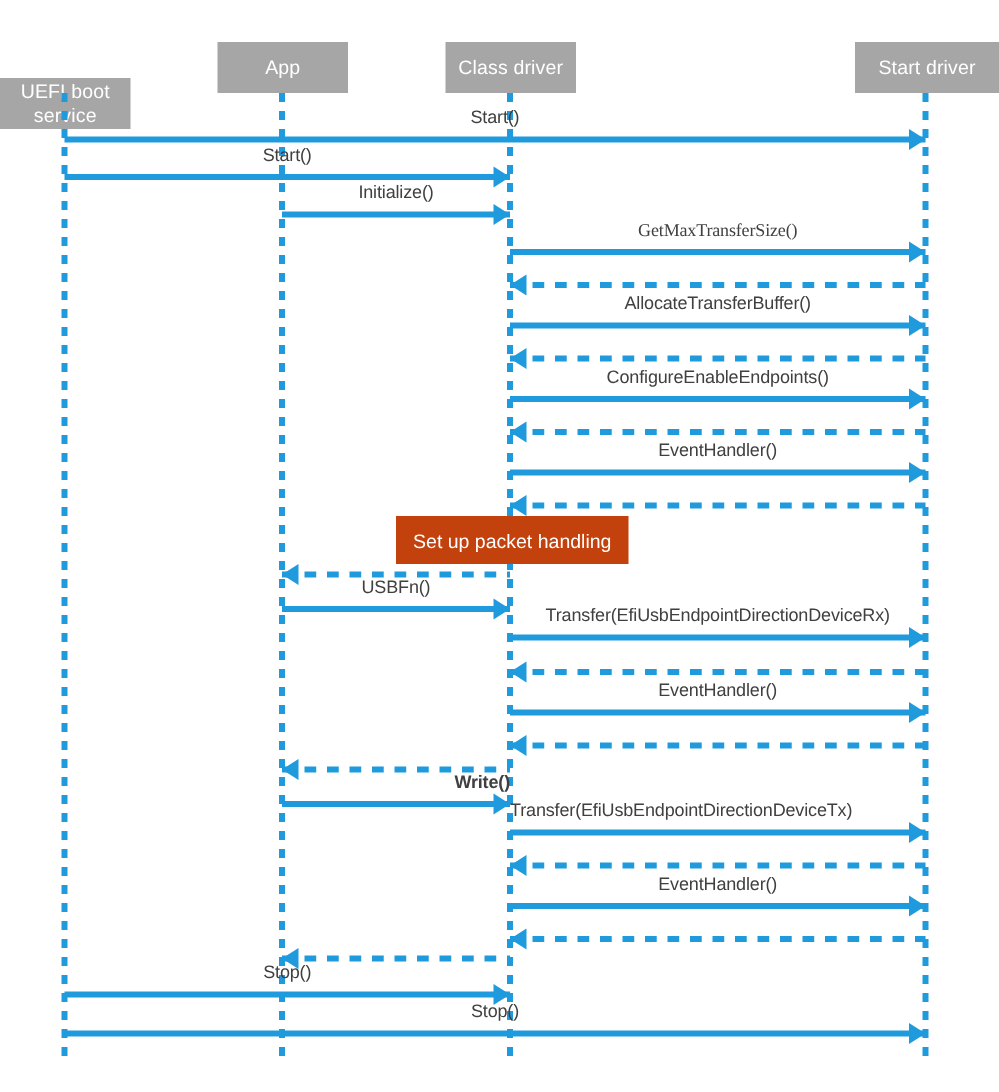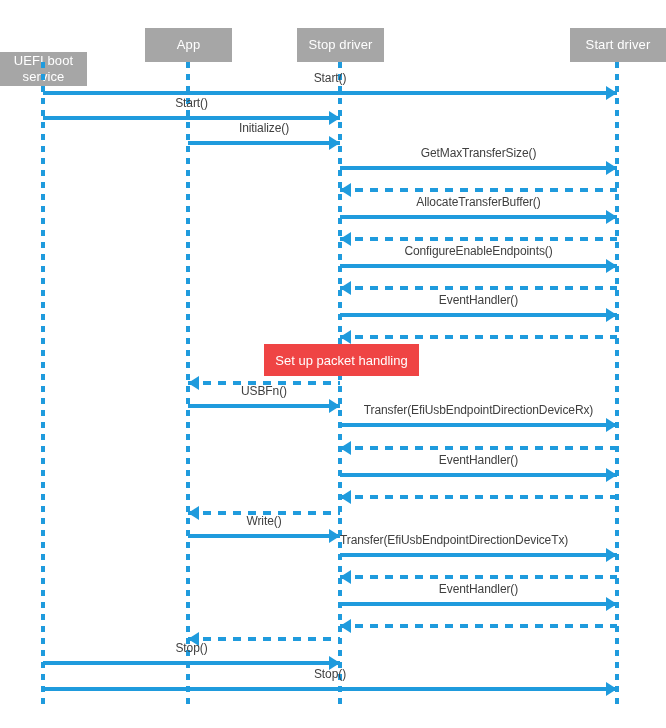--- a/index.html
+++ b/index.html
@@ -77,21 +77,21 @@
   .msg-label {
     position: absolute;
     font-size: 12px;
     color: #404040;
     white-space: nowrap;
     letter-spacing: -0.1px;
     line-height: 14px;
   }
   .note-box {
     position: absolute;
-    background: #ef4444;
+    background: #c2410c;
     color: #ffffff;
     display: flex;
     align-items: center;
     justify-content: center;
     font-size: 13px;
     box-sizing: border-box;
     padding: 2px 6px;
     white-space: nowrap;
   }
 </style>
@@ -100,21 +100,21 @@
 
 <div id="diagram-root">
   <div id="actors-layer">
       <div class="actor-box" style="left: 0px; top: 28px; width: 87px; height: 34px; margin-top: 24px;">
         <span>UEFI boot service</span>
       </div>
       <div class="actor-box" style="left: 145px; top: 28px; width: 87px; height: 34px;">
         <span>App</span>
       </div>
       <div class="actor-box" style="left: 297px; top: 28px; width: 87px; height: 34px;">
-        <span>Stop driver</span>
+        <span>Class driver</span>
       </div>
       <div class="actor-box" style="left: 570px; top: 28px; width: 96px; height: 34px;">
         <span>Start driver</span>
       </div>
     </div>
   <div id="lifelines-layer">
       <div class="lifeline" style="left: 41px; top: 62px; height: 643px;"></div>
       <div class="lifeline" style="left: 186px; top: 62px; height: 643px;"></div>
       <div class="lifeline" style="left: 338px; top: 62px; height: 643px;"></div>
       <div class="lifeline" style="left: 615px; top: 62px; height: 643px;"></div>
@@ -132,21 +132,21 @@
       <div class="msg-label" style="top: 96px; left: 43px; width: 297px; text-align: center;">Start()</div>
       <div class="msg" style="left: 188px; top: 135px; width: 152px;">
         <div class="msg-line solid" style="width: 152px;"></div>
         <div class="arrow-head right" style="left: 141px;"></div>
       </div>
       <div class="msg-label" style="top: 121px; left: 188px; width: 152px; text-align: center;">Initialize()</div>
       <div class="msg" style="left: 340px; top: 160px; width: 277px;">
         <div class="msg-line solid" style="width: 277px;"></div>
         <div class="arrow-head right" style="left: 266px;"></div>
       </div>
-      <div class="msg-label" style="top: 146px; left: 340px; width: 277px; text-align: center;">GetMaxTransferSize()</div>
+      <div class="msg-label" style="top: 146px; left: 340px; width: 277px; text-align: center; font-family: Liberation Serif, serif;">GetMaxTransferSize()</div>
       <div class="msg" style="left: 340px; top: 182px; width: 277px;">
         <div class="msg-line dashed" style="width: 277px;"></div>
         <div class="arrow-head left" style="left: 0px;"></div>
       </div>
       <div class="msg" style="left: 340px; top: 209px; width: 277px;">
         <div class="msg-line solid" style="width: 277px;"></div>
         <div class="arrow-head right" style="left: 266px;"></div>
       </div>
       <div class="msg-label" style="top: 195px; left: 340px; width: 277px; text-align: center;">AllocateTransferBuffer()</div>
       <div class="msg" style="left: 340px; top: 231px; width: 277px;">
@@ -199,21 +199,21 @@
         <div class="arrow-head left" style="left: 0px;"></div>
       </div>
       <div class="msg" style="left: 188px; top: 505px; width: 152px;">
         <div class="msg-line dashed" style="width: 152px;"></div>
         <div class="arrow-head left" style="left: 0px;"></div>
       </div>
       <div class="msg" style="left: 188px; top: 528px; width: 152px;">
         <div class="msg-line solid" style="width: 152px;"></div>
         <div class="arrow-head right" style="left: 141px;"></div>
       </div>
-      <div class="msg-label" style="top: 514px; left: 188px; width: 152px; text-align: center;">Write()</div>
+      <div class="msg-label" style="top: 514px; left: 188px; width: 152px; text-align: right; font-weight: bold;">Write()</div>
       <div class="msg" style="left: 340px; top: 547px; width: 277px;">
         <div class="msg-line solid" style="width: 277px;"></div>
         <div class="arrow-head right" style="left: 266px;"></div>
       </div>
       <div class="msg-label" style="top: 533px; left: 340px; width: 277px; text-align: left;">Transfer(EfiUsbEndpointDirectionDeviceTx)</div>
       <div class="msg" style="left: 340px; top: 569px; width: 277px;">
         <div class="msg-line dashed" style="width: 277px;"></div>
         <div class="arrow-head left" style="left: 0px;"></div>
       </div>
       <div class="msg" style="left: 340px; top: 596px; width: 277px;">

